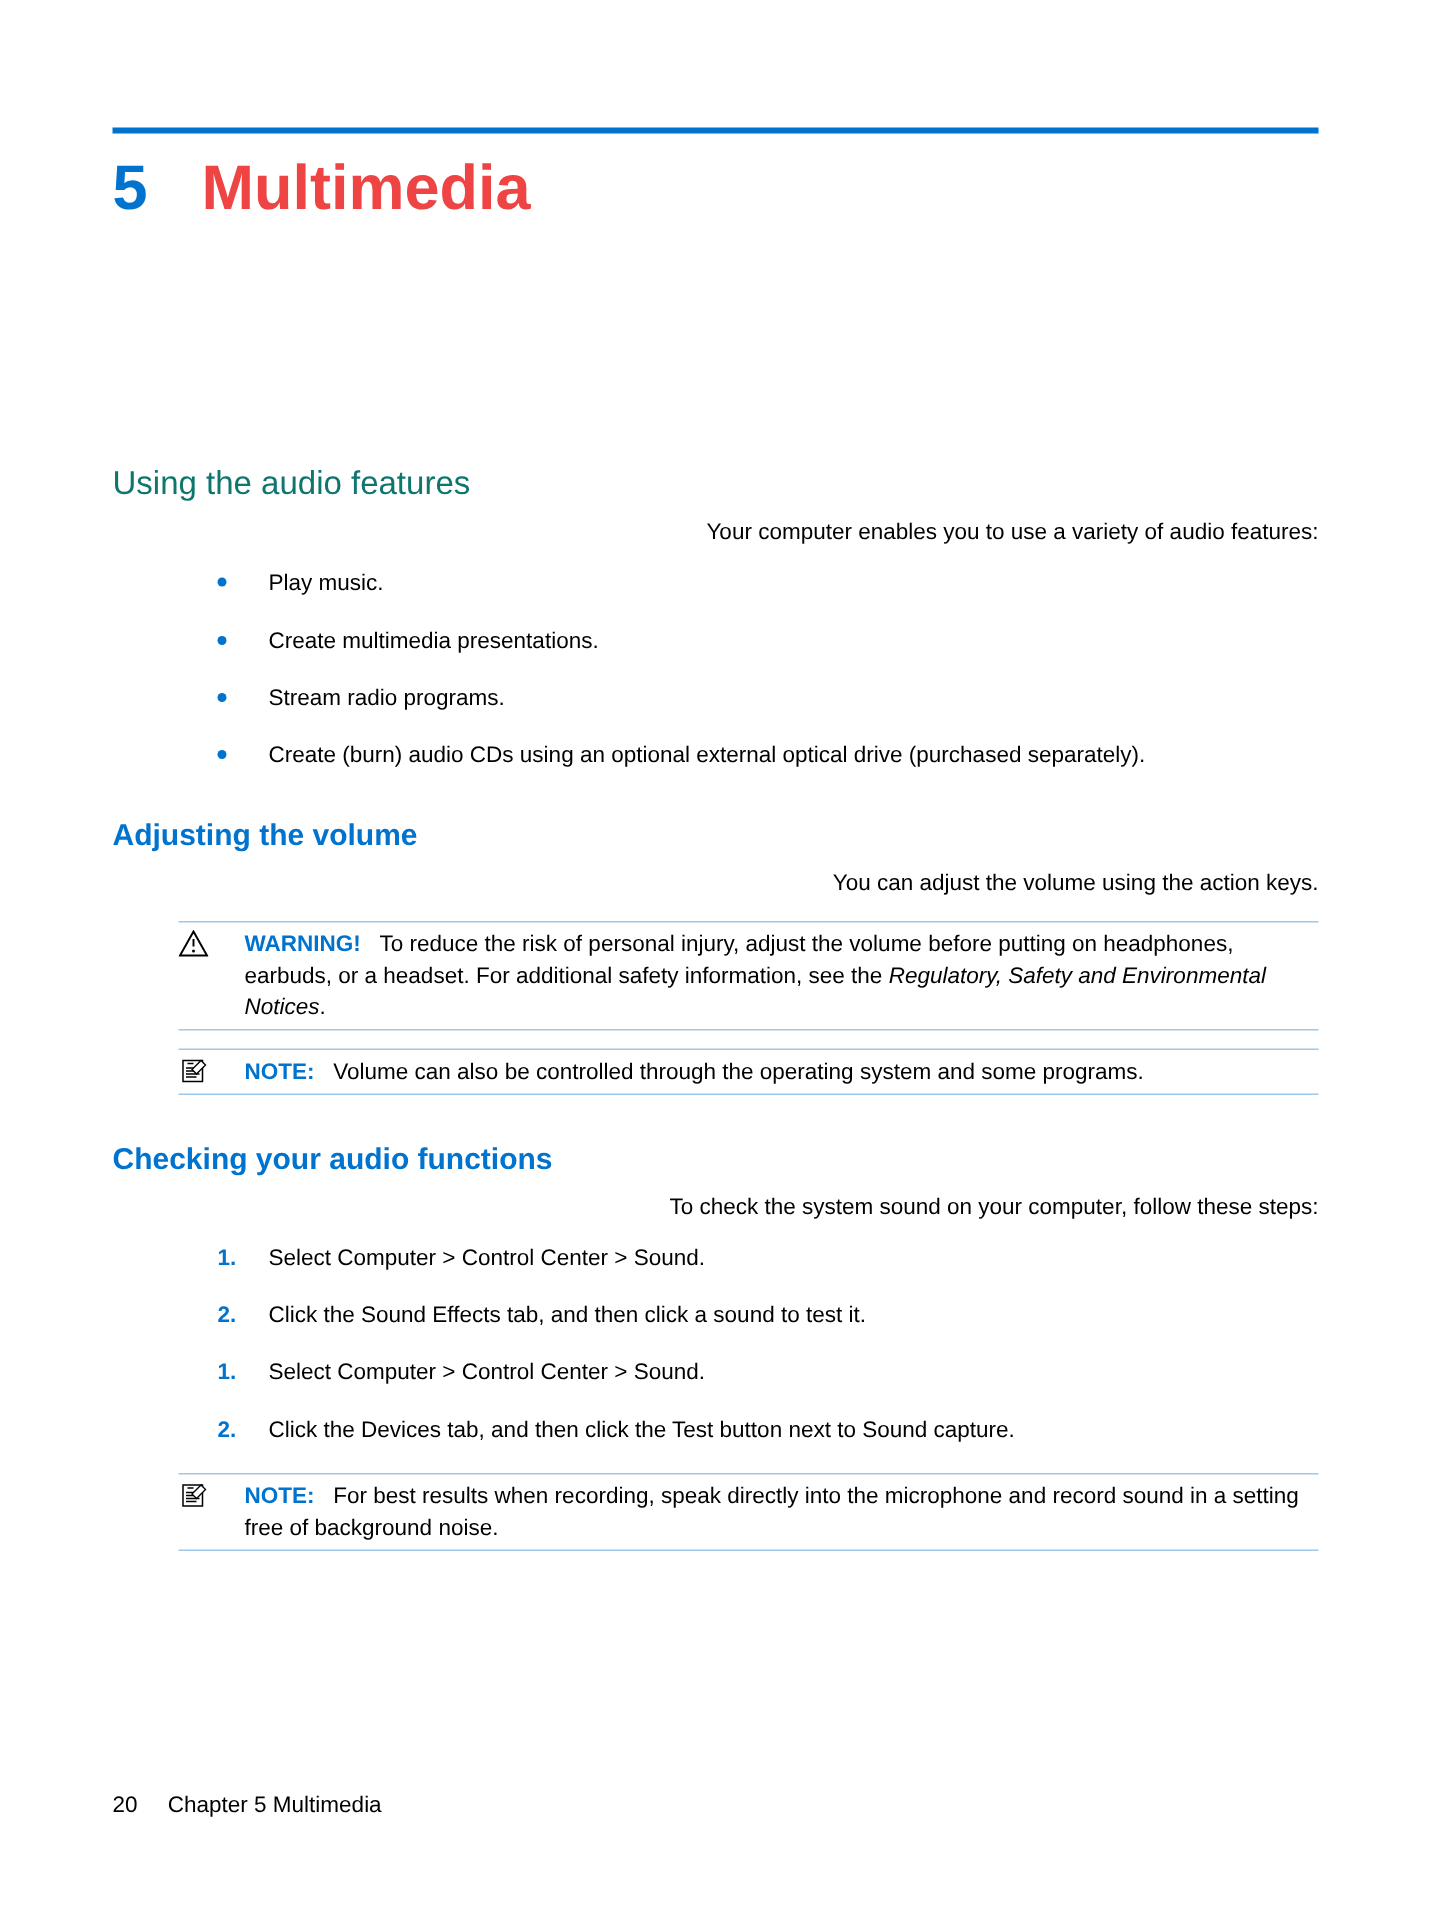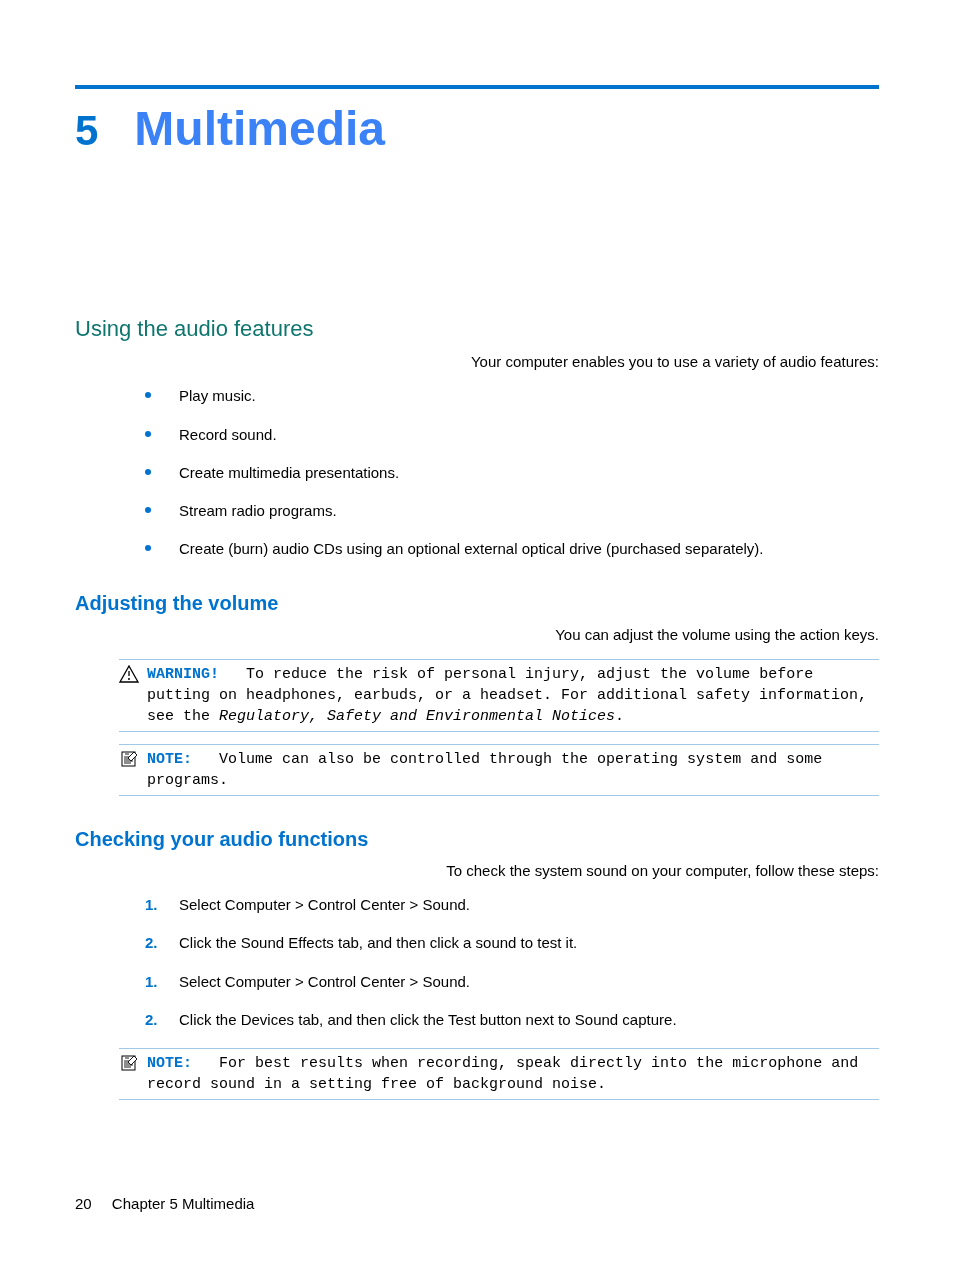--- a/index.html
+++ b/index.html
@@ -26,22 +26,22 @@
     align-items: baseline;
     gap: 36px;
     margin: 0 0 160px 0;
   }
   .chapter-number {
     color: #0073cf;
     font-size: 42px;
     font-weight: bold;
   }
   .chapter-title {
-    color: #3b82f6;
-    font-size: 48px;
+    color: #ef4444;
+    font-size: 42px;
     font-weight: bold;
   }
   .h2 {
     color: #0f766e;
     font-size: 22px;
     font-weight: normal;
     margin: 0 0 10px 0;
   }
   .h3 {
     color: #0073cf;
@@ -96,23 +96,22 @@
     top: 0;
     color: #0073cf;
     font-weight: bold;
   }
   .callout {
     margin: 0 0 12px 44px;
     padding: 4px 0;
     border-top: 1px solid #a0c8e8;
     border-bottom: 1px solid #a0c8e8;
     display: flex;
-    gap: 6px;
+    gap: 22px;
     line-height: 1.4;
-    font-family: Liberation Mono, monospace;
   }
   .callout-icon {
     flex: 0 0 22px;
     display: flex;
     align-items: flex-start;
     padding-top: 1px;
   }
   .callout-body {
     flex: 1;
   }
@@ -145,21 +144,20 @@
   <div class="chapter-heading">
     <span class="chapter-number">5</span>
     <span class="chapter-title">Multimedia</span>
   </div>
 
   <div class="h2">Using the audio features</div>
   <div class="para">Your computer enables you to use a variety of audio features:</div>
 
   <ul class="bullet">
     <li>Play music.</li>
-    <li>Record sound.</li>
     <li>Create multimedia presentations.</li>
     <li>Stream radio programs.</li>
     <li>Create (burn) audio CDs using an optional external optical drive (purchased separately).</li>
   </ul>
 
   <div class="h3">Adjusting the volume</div>
   <div class="para">You can adjust the volume using the action keys.</div>
 
   <div class="callout">
     <span class="callout-icon">

